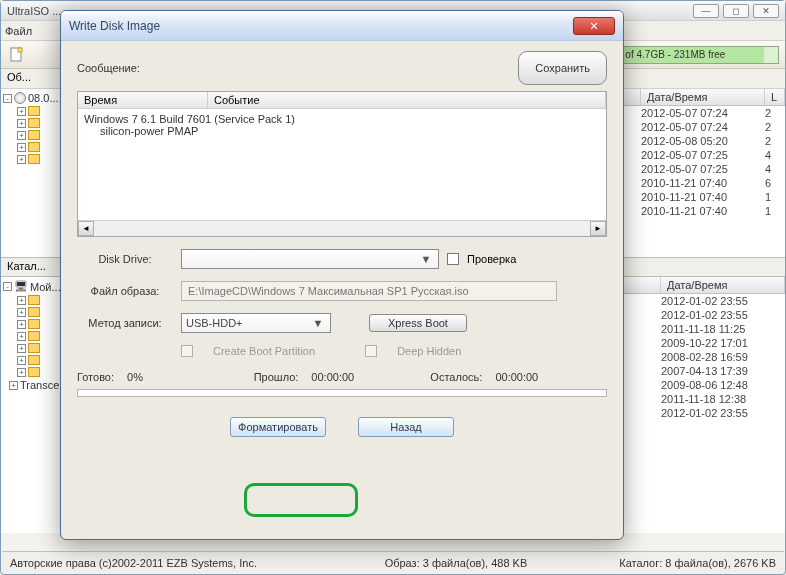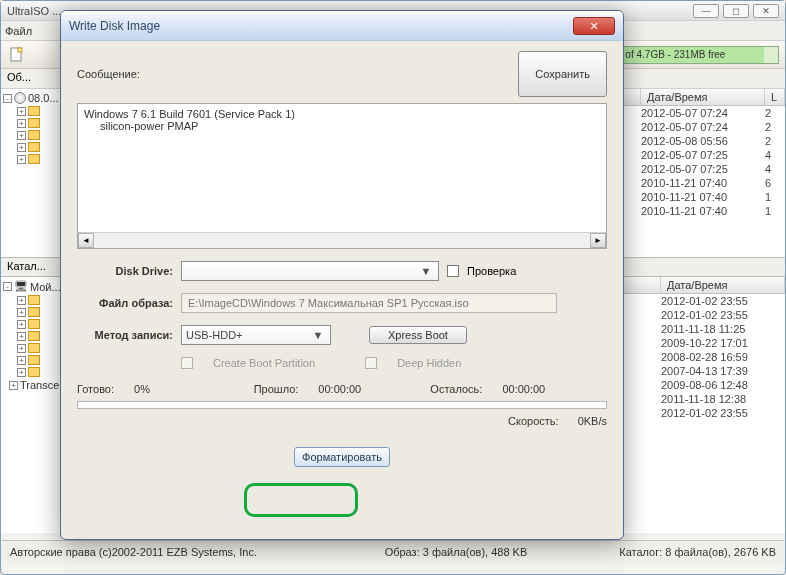--- a/index.html
+++ b/index.html
@@ -30,53 +30,53 @@
   .list-header .cell { border-right:1px solid #cfcfcf; padding:2px 6px; color:#333;}
   .list-body { flex:1; overflow:hidden;}
   .list-row { display:flex; padding:1px 6px; color:#444;}
   .list-row .cell { padding:0 6px; }
 
   .catalog-label { height:20px; border-top:1px solid #bbb; border-bottom:1px solid #bbb; background:#f1efe9; padding:2px 6px;}
   .bottom-panes { display:flex; height:256px;}
   .bottom-left { width:120px; border-right:1px solid #bbb; background:#fff; padding:2px; overflow:hidden;}
   .bottom-right { flex:1; background:#fff; display:flex; flex-direction:column;}
 
-  .statusbar { position:absolute; left:1px; right:1px; bottom:12px; height:22px; background:#f1efe9; border-top:1px solid #c0c0c0; display:flex; align-items:center; padding:0 8px; color:#333; gap:60px;}
+  .statusbar { position:absolute; left:1px; right:1px; bottom:1px; height:22px; background:#f1efe9; border-top:1px solid #c0c0c0; display:flex; align-items:center; padding:0 8px; color:#333; gap:60px;}
   .statusbar div:nth-child(2){margin-left:auto;}
   .statusbar div:nth-child(3){margin-left:32px;}
 
   
   .dialog { position:absolute; left:60px; top:10px; width:564px; height:530px; border:1px solid #4b6a8f; border-radius:6px; box-shadow:0 4px 24px rgba(0,0,0,0.4); background:#eceae1; overflow:hidden;}
   .dlg-titlebar { height:30px; background:linear-gradient(#fdfdfd 0%, #dfe8f6 40%, #c4d6ef 100%); border-bottom:1px solid #b3c7e1; display:flex; align-items:center; padding:0 8px;}
   .dlg-titlebar .t { color:#30476b; font-size:12px;}
   .dlg-titlebar .close { margin-left:auto; width:42px; height:18px; background:linear-gradient(#e67a6f,#c73a2c); border:1px solid #8f2a20; border-radius:3px; color:#fff; text-align:center; font-size:11px; line-height:16px;}
   .dlg-body { padding:10px 16px; position:relative; }
 
   .toprow { display:flex; align-items:center; gap:12px; }
   .toprow .lbl { width:70px; color:#333;}
-  .save-btn { margin-left:auto; padding:16px 16px; border:1px solid #8a8a8a; border-radius:3px; background:linear-gradient(#fefefe,#dedede); color:#333;}
+  .save-btn { margin-left:auto; padding:10px 16px; border:1px solid #8a8a8a; border-radius:9px; background:linear-gradient(#fefefe,#dedede); color:#333;}
   .log-box { margin-top:6px; border:1px solid #a7a7a7; background:#fff; height:146px; display:flex; flex-direction:column;}
   .log-header { display:flex; background:linear-gradient(#fafafa,#e6e6e6); border-bottom:1px solid #cfcfcf;}
   .log-header .c { padding:2px 6px; border-right:1px solid #cfcfcf;}
   .log-body { flex:1; display:flex; padding:4px 6px; color:#333;}
   .log-body .c1 { width:130px;}
   .log-scroll { height:16px; border-top:1px solid #cfcfcf; background:#f0f0f0; position:relative;}
   .log-scroll .lbtn,.log-scroll .rbtn { position:absolute; top:0; width:16px; height:15px; background:linear-gradient(#fafafa,#d8d8d8); border:1px solid #b0b0b0; text-align:center; font-size:8px; line-height:13px;}
   .log-scroll .lbtn{left:0;} .log-scroll .rbtn{right:0;}
 
   .form-row { display:flex; align-items:center; margin-top:12px; gap:8px;}
-  .form-row .lbl { width:96px; text-align:right; color:#333;font-weight:bold;}
+  .form-row .lbl { width:96px; text-align:center; color:#333;}
   .combo { flex:1; max-width:258px; height:20px; border:1px solid #8a8a8a; background:linear-gradient(#fff,#f2f2f2); display:flex; align-items:center; padding:0 4px; color:#444; position:relative;}
   .combo .arrow { margin-left:auto; width:16px; text-align:center; color:#555;}
   .readonly { flex:1; max-width:376px; height:20px; border:1px solid #b5b5b5; background:#f3f1ea; display:flex; align-items:center; padding:0 6px; color:#777;}
   .checkbox { width:12px; height:12px; border:1px solid #777; background:#fff;}
 
   .xpress-btn { padding:2px 18px; border:1px solid #8a8a8a; border-radius:3px; background:linear-gradient(#fefefe,#dedede); color:#333; margin-left:30px;}
   .prog-row { display:flex; align-items:center; margin-top:14px; color:#333;}
-  .prog-row .seg { flex:1; display:flex; align-items:center; gap:20px;}
+  .prog-row .seg { flex:1; display:flex; align-items:center; gap:13px;}
   .btn-row { display:flex; gap:32px; margin-top:20px; justify-content:center;}
   .dlg-btn { padding:3px 0; width:96px; text-align:center; border:1px solid #7b9ebd; border-radius:3px; background:linear-gradient(#fdfdfd,#d3e2f4); color:#2a3a52;}
   .dlg-btn.disabled { color:#a0a0a0; border-color:#b8b8b8; background:linear-gradient(#f6f6f6,#e5e5e5);}
 
   .highlight-box { position:absolute; border:3px solid #19a83d; border-radius:10px; pointer-events:none;}
 </style>
 </head>
 <body>
 
 <div class="main-window">
@@ -144,21 +144,21 @@
             <div class="cell" style="width:124px">2012-05-07 07:24</div>
             <div class="cell" style="width:20px">2</div>
           </div>
           <div class="list-row">
             <div class="cell" style="flex:1"></div>
             <div class="cell" style="width:124px">2012-05-07 07:24</div>
             <div class="cell" style="width:20px">2</div>
           </div>
           <div class="list-row">
             <div class="cell" style="flex:1"></div>
-            <div class="cell" style="width:124px">2012-05-08 05:56</div>
+            <div class="cell" style="width:124px">2012-05-08 05:20</div>
             <div class="cell" style="width:20px">2</div>
           </div>
           <div class="list-row">
             <div class="cell" style="flex:1"></div>
             <div class="cell" style="width:124px">2012-05-07 07:25</div>
             <div class="cell" style="width:20px">4</div>
           </div>
           <div class="list-row">
             <div class="cell" style="flex:1"></div>
             <div class="cell" style="width:124px">2012-05-07 07:25</div>
@@ -293,20 +293,24 @@
     <span class="t">Write Disk Image</span>
     <div class="close">✕</div>
   </div>
   <div class="dlg-body">
     <div class="toprow">
       <span class="lbl">Сообщение:</span>
       <div class="save-btn">Сохранить</div>
     </div>
 
     <div class="log-box">
+      <div class="log-header">
+        <div class="c" style="width:130px">Время</div>
+        <div class="c" style="flex:1">Событие</div>
+      </div>
       <div class="log-body">
         <div>
           <div>Windows 7 6.1 Build 7601 (Service Pack 1)</div>
           <div style="padding-left:16px">silicon-power    PMAP</div>
         </div>
       </div>
       <div class="log-scroll">
         <div class="lbtn">◄</div>
         <div class="rbtn">►</div>
       </div>
@@ -350,24 +354,21 @@
       <div class="seg">
           <span>Прошло:</span>
           <span>00:00:00</span>
         </div>
       <div class="seg">
           <span>Осталось:</span>
           <span>00:00:00</span>
         </div>
     </div>
     <div style="height:8px;border:1px solid #b5b5b5;background:#fff;margin-top:6px"></div>
-    <div style="text-align:right;margin-top:6px;color:#333">
-      <span>Скорость:</span>
-      <span style="margin-left:16px">0KB/s</span>
-    </div>
 
     <div class="btn-row">
       <div class="dlg-btn">Форматировать</div>
+      <div class="dlg-btn">Назад</div>
     </div>
   </div>
 </div>
 
 <div class="highlight-box" style="left:244px; top:483px; width:114px; height:34px;"></div>
 
 </body></html>

